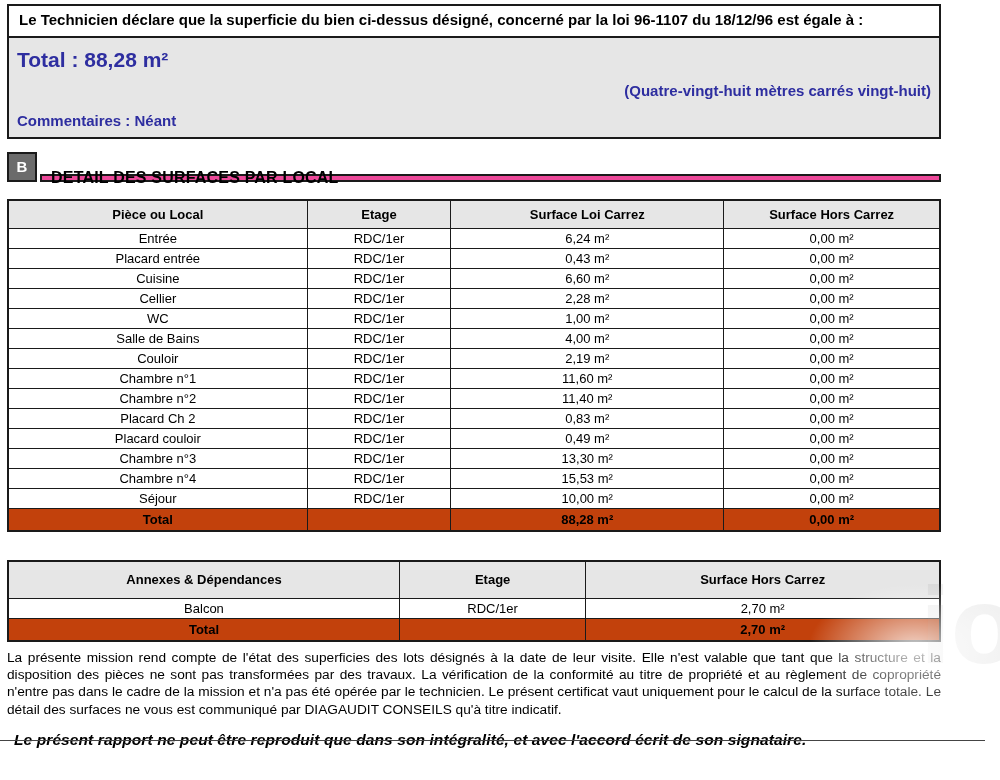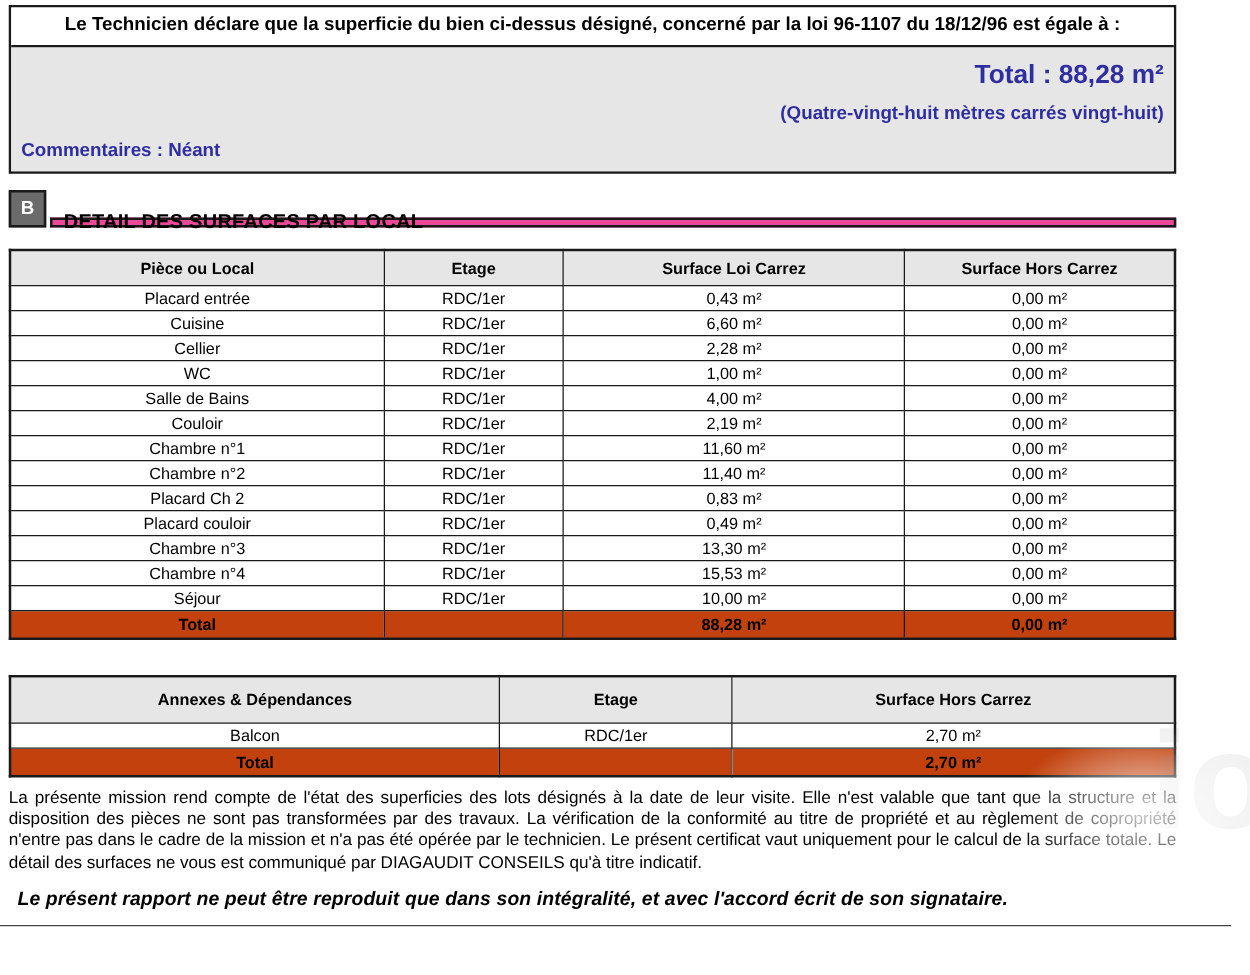--- a/index.html
+++ b/index.html
@@ -12,34 +12,34 @@
     overflow: hidden;
   }
   .doc { position: absolute; left: 7px; top: 4px; width: 934px; }
 
   
   .header-box { border: 2px solid #1a1a1a; }
   .decl {
     background: #ffffff;
     border-bottom: 2px solid #1a1a1a;
     padding: 4px 10px 6px;
-    text-align: center;
+    text-align: left;
     font-weight: bold;
     font-size: 15px;
     line-height: 1.3;
   }
   .totals {
     background: #e6e6e6;
     padding: 7px 8px 8px;
   }
   .total-line {
     color: var(--accent);
     font-size: 21px;
     font-weight: bold;
-    text-align: right;
+    text-align: left;
     margin-top: 3px;
   }
   .total-words {
     color: var(--accent);
     font-size: 15px;
     font-weight: bold;
     text-align: right;
     margin-top: 10px;
   }
   .comments {
@@ -168,20 +168,26 @@
     <thead>
       <tr>
         <th>Pièce ou Local</th>
         <th>Etage</th>
         <th>Surface Loi Carrez</th>
         <th>Surface Hors Carrez</th>
       </tr>
     </thead>
     <tbody>
         <tr>
+          <td>Entrée</td>
+          <td>RDC/1er</td>
+          <td>6,24 m²</td>
+          <td>0,00 m²</td>
+        </tr>
+        <tr>
           <td>Placard entrée</td>
           <td>RDC/1er</td>
           <td>0,43 m²</td>
           <td>0,00 m²</td>
         </tr>
         <tr>
           <td>Cuisine</td>
           <td>RDC/1er</td>
           <td>6,60 m²</td>
           <td>0,00 m²</td>

